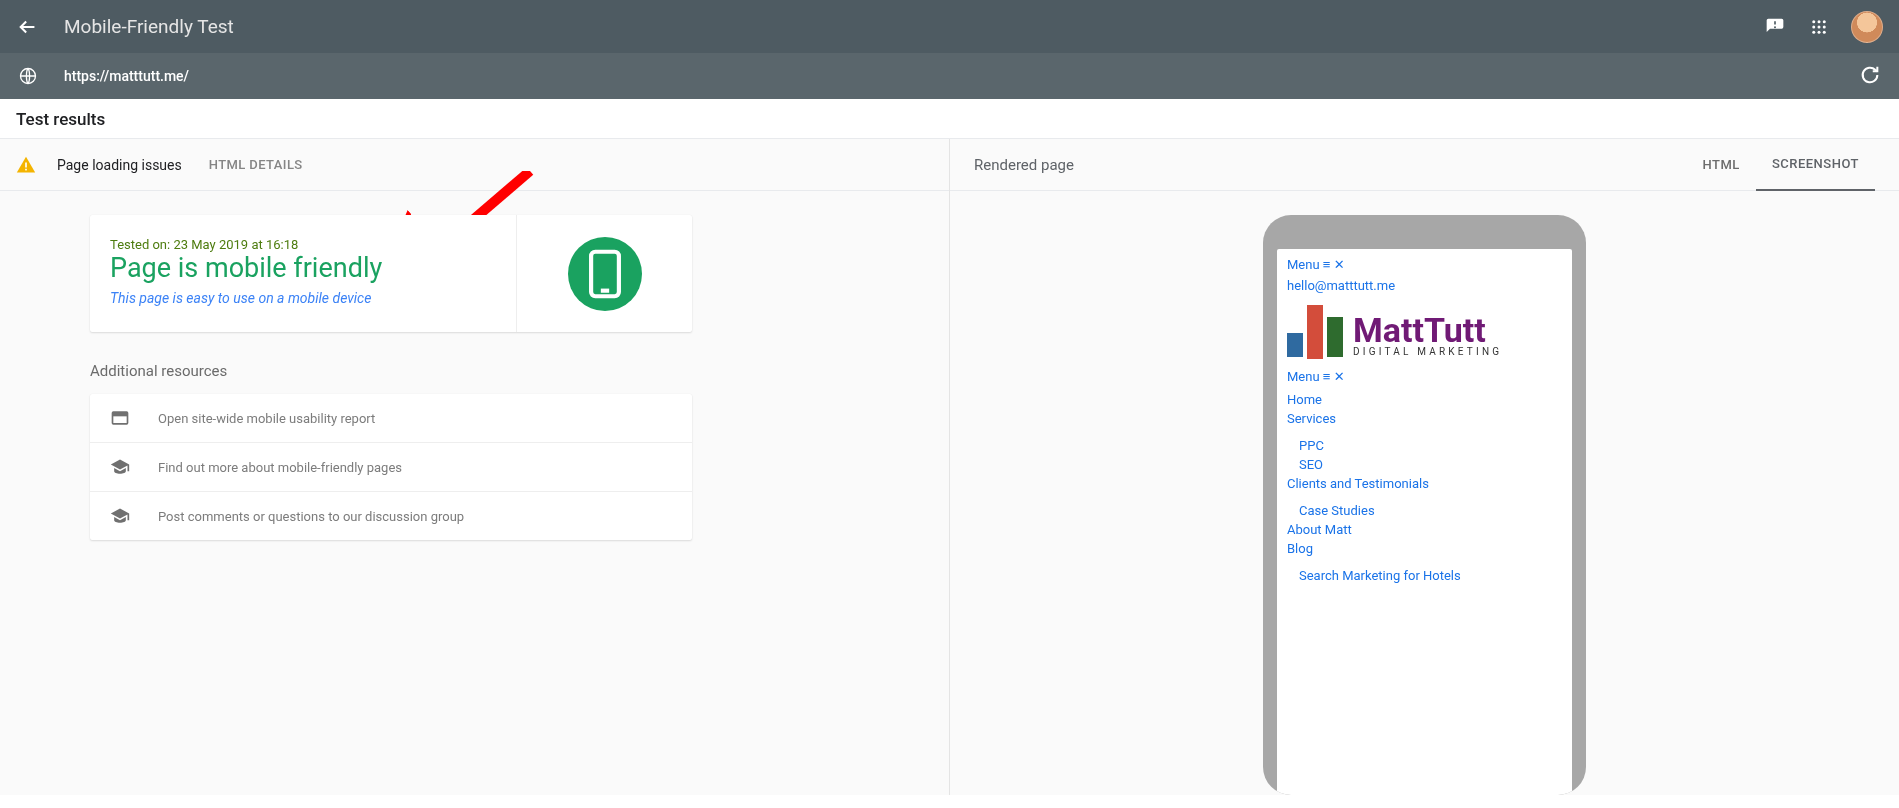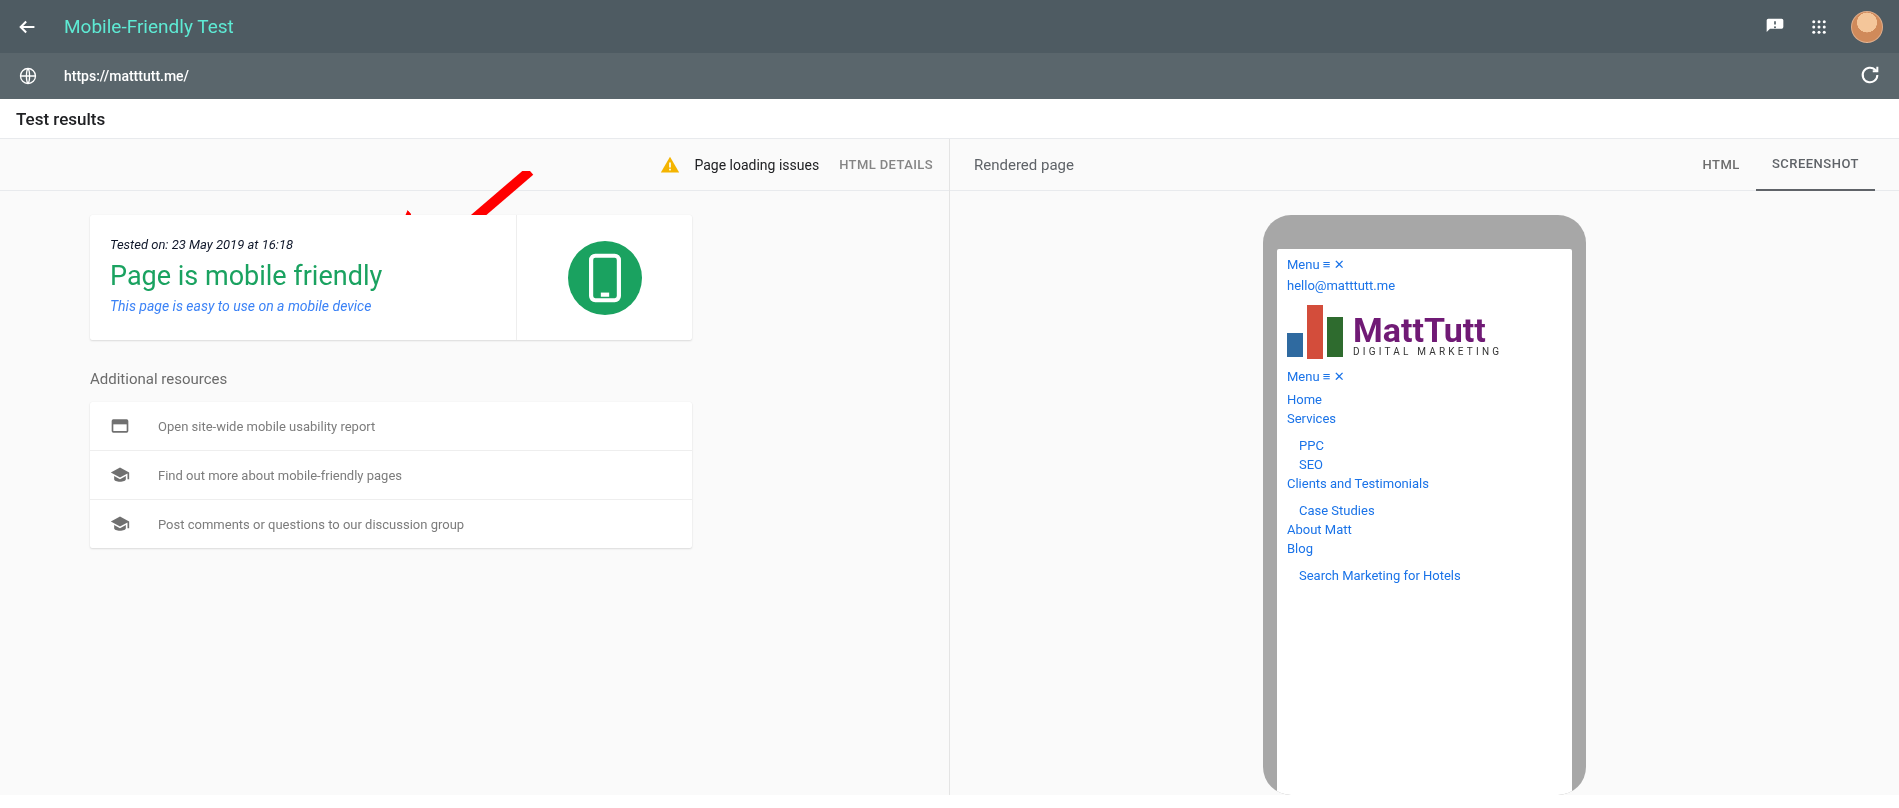--- a/index.html
+++ b/index.html
@@ -1,42 +1,42 @@
 <!DOCTYPE html>
 <html><head>
 <meta charset="utf-8">
 <style>
   * { box-sizing: border-box; margin: 0; padding: 0; font-family: Roboto, Arial, sans-serif; }
   body { background: #fff; color: #202124; overflow-x: hidden; }
-  .topbar { background: #4e5b62; height: 53px; display: flex; align-items: center; padding: 0 16px; color: #5eead4; }
+  .topbar { background: #4e5b62; height: 53px; display: flex; align-items: center; padding: 0 16px; color: #e5e5e5; }
   .topbar .back { width: 24px; height: 24px; margin-right: 24px; display:flex; align-items:center; justify-content:center; cursor:pointer;}
   .topbar .title { font-size: 19px; font-weight: 400; flex:1; }
   .topbar .right-icons { display:flex; align-items:center; gap:20px; }
   .topbar .icon-btn { width:24px; height:24px; display:flex; align-items:center; justify-content:center; cursor:pointer; }
   .avatar { width:32px; height:32px; border-radius:50%; background: radial-gradient(circle at 50% 35%, #f4c69a 0 40%, #d08a5a 41% 100%); border:1px solid rgba(255,255,255,0.3);}
   .urlbar { background:#5a666c; height:46px; display:flex; align-items:center; padding:0 16px; color:#fff; font-size:14px; }
   .urlbar .globe { width:24px; height:24px; margin-right: 24px; display:flex; align-items:center; justify-content:center;}
   .urlbar .url { flex:1; font-weight:500;}
   .urlbar .refresh { width:24px; height:24px; cursor:pointer;}
   .section-header { height:40px; display:flex; align-items:center; padding:0 16px; border-bottom:1px solid #e8eaed;}
   .section-header .label { font-size:17px; font-weight:500; color:#202124;}
   .content { display:flex; min-height:655px;}
   .left-col { flex:1; border-right:1px solid #e4e4e4; background:#fafafa; position:relative;}
   .right-col { flex:1; background:#fafafa; position:relative;}
-  .issue-row { height:52px; display:flex; align-items:center; padding:0 16px; border-bottom:1px solid #e8eaed; font-size:14px; color:#202124; gap: 14px; justify-content: flex-end;}
+  .issue-row { height:52px; display:flex; align-items:center; padding:0 16px; border-bottom:1px solid #e8eaed; font-size:14px; color:#202124; gap: 21px;}
   .warn-icon { width:20px; height:20px; }
   .view-details { color:#858585; font-weight:500; letter-spacing:0.4px; font-size:13px; cursor:pointer; margin-left:6px;}
   .right-header { height:52px; display:flex; align-items:center; padding:0 24px; border-bottom:1px solid #e8eaed; font-size:15px; color:#5f6368;}
   .right-header .label { flex:1;}
   .tab { font-size:13px; font-weight:500; letter-spacing:0.5px; color:#6c6c6c; padding:0 16px; height:52px; display:flex; align-items:center; cursor:pointer;}
   .tab.active { color:#5f6368; border-bottom:2px solid #5f6368;}
   .result-card-wrap { padding: 24px 0 0 0; display:flex; justify-content:flex-start; position:relative;}
   .result-card { background:#fff; box-shadow:0 1px 2px rgba(0,0,0,0.12),0 0 1px rgba(0,0,0,0.08); border-radius:2px; width:602px; margin-left:90px; display:flex; position:relative;}
   .result-left { flex:1; padding:22px 20px 26px 20px;}
-  .tested-on { font-size:13px; color:#0f172a; margin-bottom:8px;font-style:italic;}
+  .tested-on { font-size:13px; color:#4d7c0f; margin-bottom:0;}
   .result-title { font-size:27px; font-weight:400; color:#1aa260; margin-bottom:6px;}
   .result-sub { font-size:14px; color:#3b82f6;font-style:italic;}
   .result-right { width:176px; border-left:1px solid #eee; display:flex; align-items:center; justify-content:center;}
   .phone-circle { width:74px; height:74px; border-radius:50%; background:#1aa260; display:flex; align-items:center; justify-content:center;}
   .arrow-overlay { position:absolute; left:340px; top:-20px; pointer-events:none;}
   .additional-wrap { margin-left:90px; margin-top:30px; width:602px;}
   .additional-title { font-size:15px; color:#6b6b6b; margin-bottom:14px;}
   .link-card { background:#fff; box-shadow:0 1px 2px rgba(0,0,0,0.12),0 0 1px rgba(0,0,0,0.08); border-radius:2px;}
   .link-row { display:flex; align-items:center; padding:14px 20px; font-size:13px; color:#7c7c7c; gap:28px; border-bottom:1px solid #eee; cursor:pointer;}
   .link-row:last-child { border-bottom:none;}

